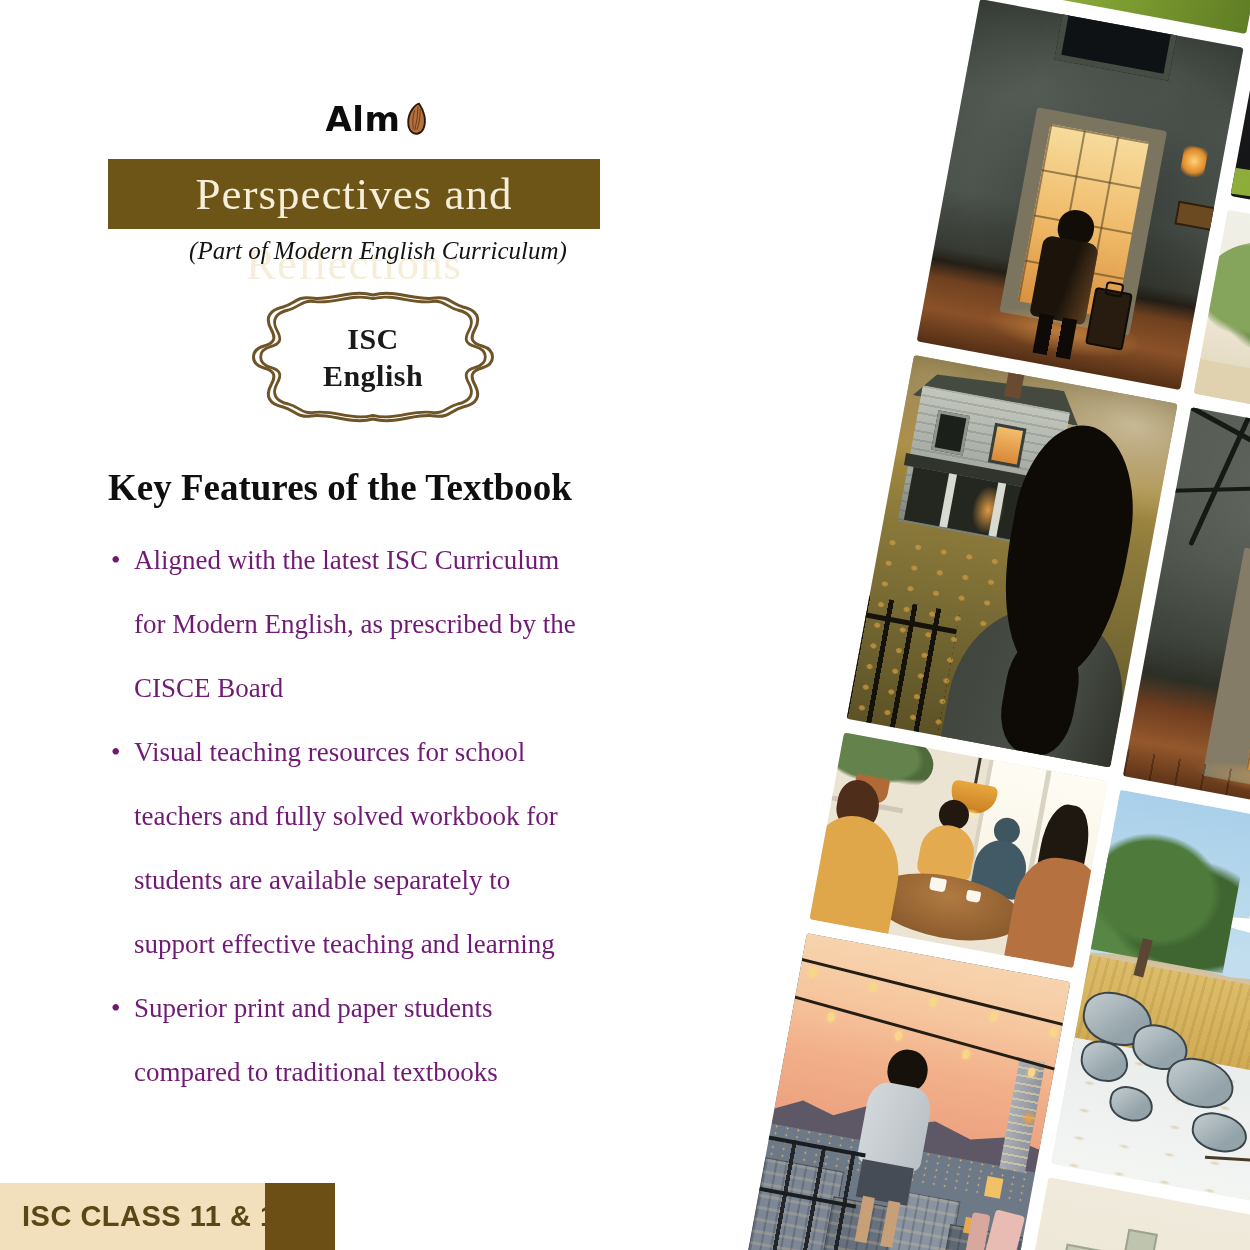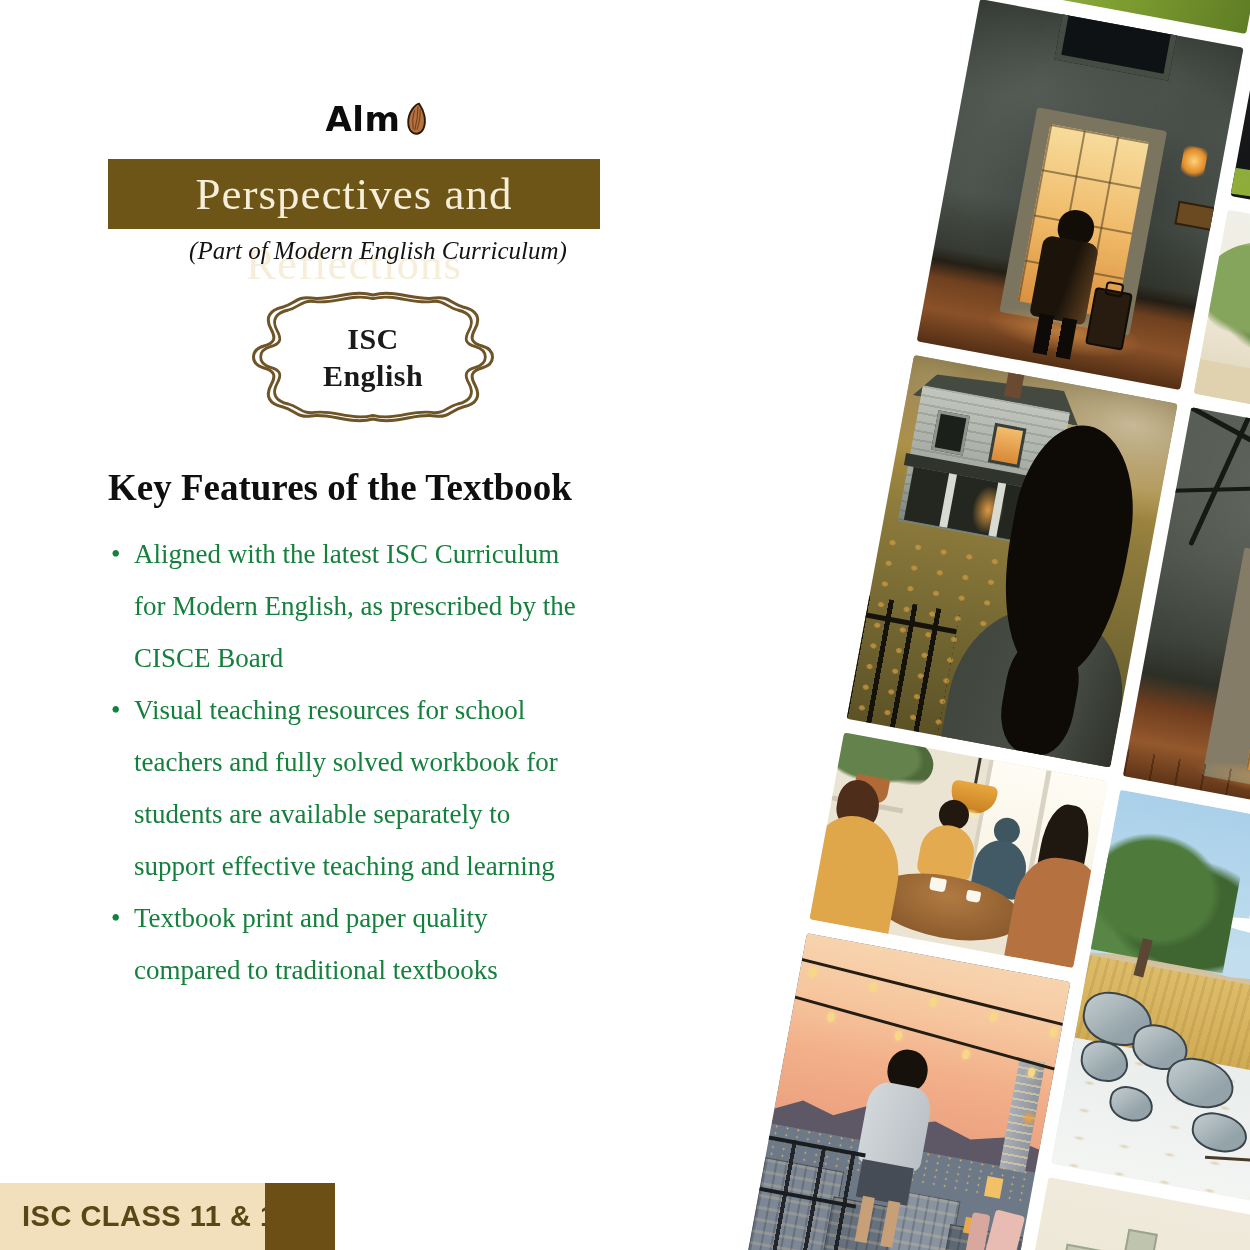--- a/index.html
+++ b/index.html
@@ -21,21 +21,21 @@
   .badge{position:absolute;top:286px;left:239px;width:268px;height:142px;}
   .badge svg{position:absolute;inset:0;}
   .badge .btxt{position:absolute;inset:0;display:flex;flex-direction:column;justify-content:center;
                align-items:center;font-weight:bold;font-size:30px;line-height:37px;color:#1a1a1a;
                letter-spacing:.5px;}
 
   .heading{position:absolute;top:466px;left:108px;width:620px;font-weight:bold;font-size:37px;
            color:#0f0f0f;}
 
   .features{position:absolute;top:528px;left:108px;width:620px;margin:0;padding:0;list-style:none;}
-  .features li{position:relative;padding-left:26px;font-size:27px;line-height:52px;color:#15803d;
+  .features li{position:relative;padding-left:26px;font-size:27px;line-height:64px;color:#701a75;
                white-space:pre-line;}
   .features li::before{content:"\2022";position:absolute;left:3px;top:0;font-size:27px;}
 
   .footer{position:absolute;top:1183px;left:0;width:335px;height:67px;background:#f2dfbc;}
   .footer .flabel{position:absolute;left:22px;top:0;line-height:67px;
         font-family:"Liberation Sans",sans-serif;font-weight:bold;font-size:29px;color:#5b4617;
         letter-spacing:.5px;}
   .footer .fsquare{position:absolute;left:265px;top:0;width:70px;height:67px;background:#6b4f15;}
 
   
@@ -278,21 +278,21 @@
 
 <div class="heading">Key Features of the Textbook</div>
 <ul class="features">
   <li>Aligned with the latest ISC Curriculum
 for Modern English, as prescribed by the
 CISCE Board</li>
   <li>Visual teaching resources for school
 teachers and fully solved workbook for
 students are available separately to
 support effective teaching and learning</li>
-  <li>Textbook print and paper quality
+  <li>Superior print and paper students
 compared to traditional textbooks</li>
 </ul>
 
 <div class="footer">
   <span class="flabel">ISC CLASS 11 &amp; 12</span>
   <span class="fsquare"></span>
 </div>
 
 <div class="collage">
 

